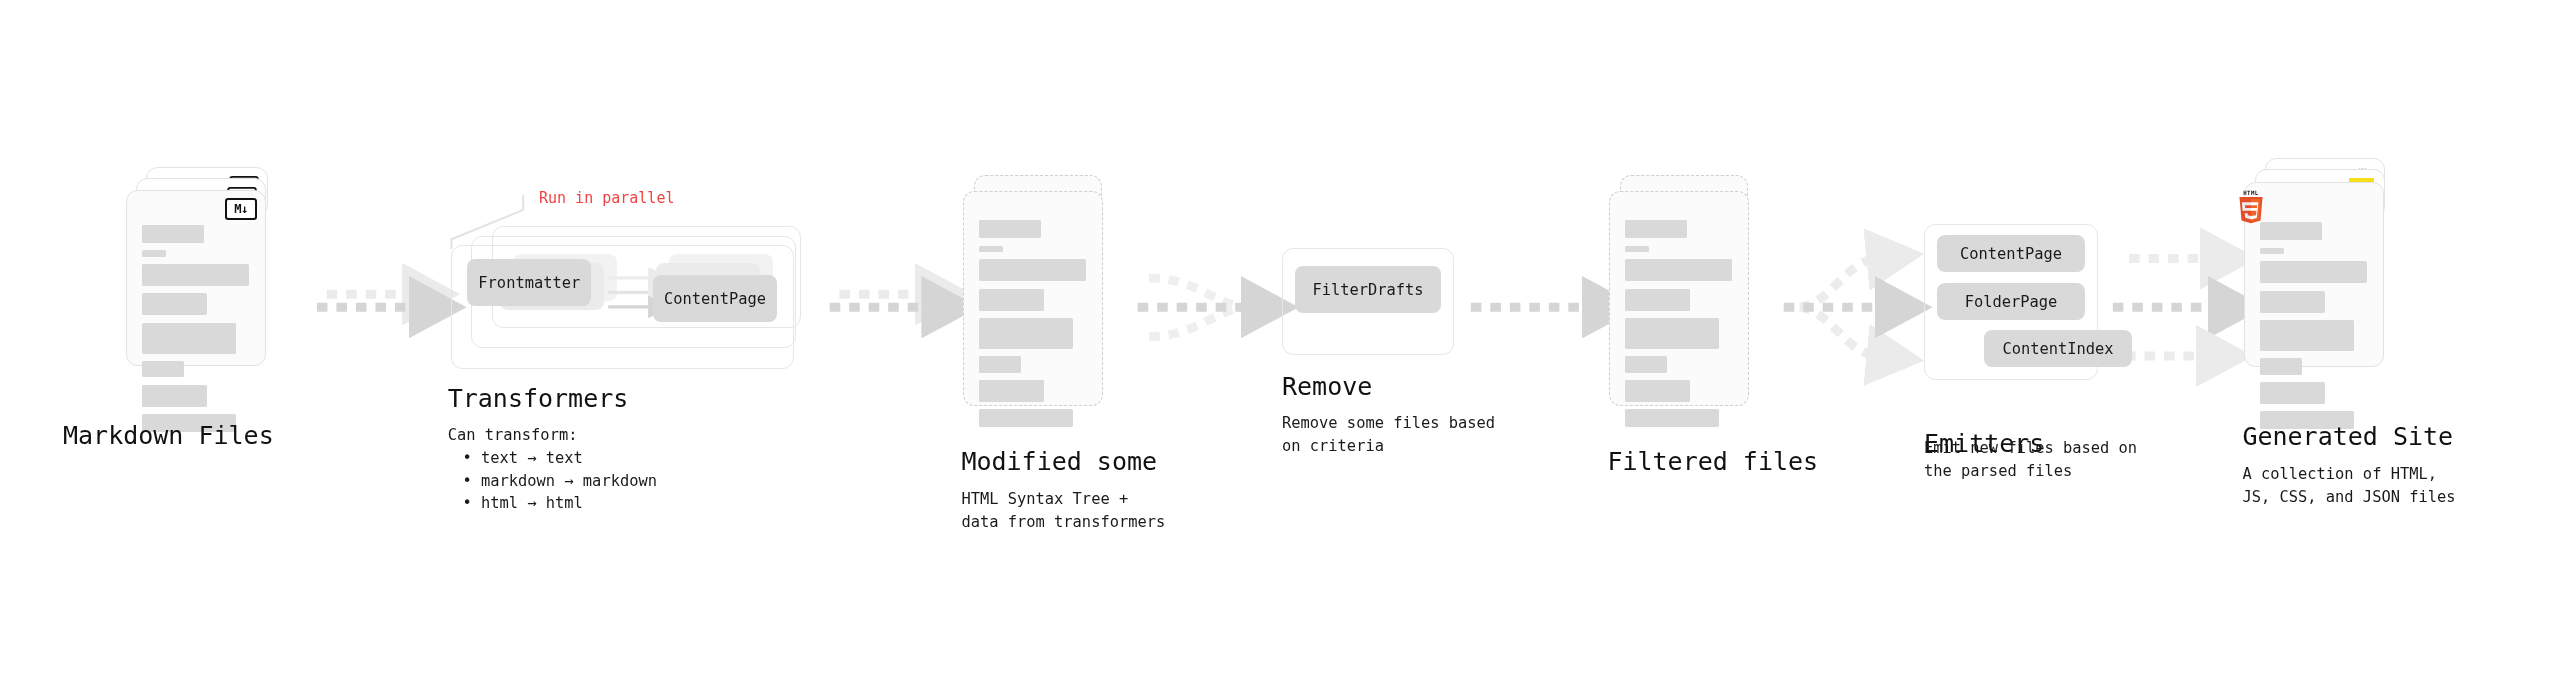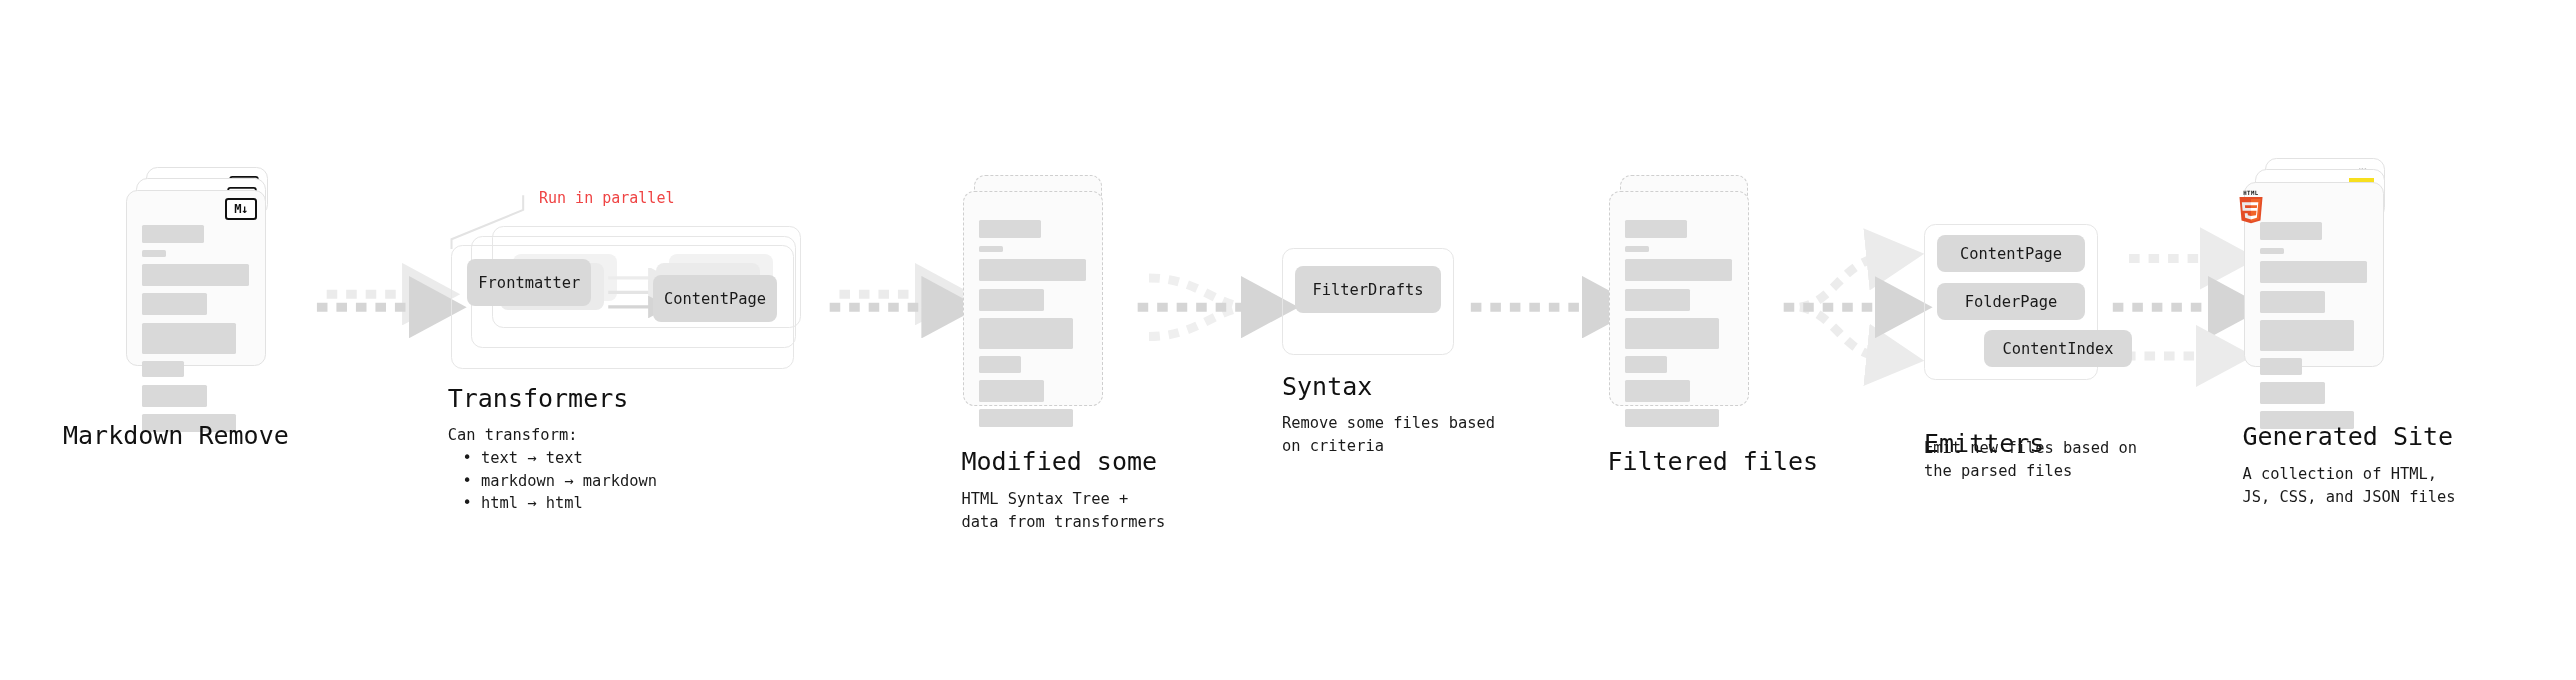--- a/index.html
+++ b/index.html
@@ -201,21 +201,21 @@
           <div class="bar" style="width:24.4px;height:6.5px;"></div>
           <div class="bar" style="width:107px;height:22px;"></div>
           <div class="bar" style="width:65px;height:22px;"></div>
           <div class="bar" style="width:94px;height:31px;"></div>
           <div class="bar" style="width:42px;height:16.3px;"></div>
           <div class="bar" style="width:65px;height:22px;"></div>
           <div class="bar" style="width:94px;height:18px;"></div>
         </div>
       </div>
     </div>
-    <div class="caption-title" style="left:-63px; top:254px;">Markdown Remove</div>
+    <div class="caption-title" style="left:-63px; top:254px;">Markdown Files</div>
   </div>
 
   <div class="stage" style="left:451px; top:195px;">
 
     <div class="parallel-note" style="left:88px; top:-6.5px;">Run in parallel</div>
     <svg width="114" height="57" style="position:absolute; left:-6.5px; top:-3.3px;" viewBox="0 0 140 70">
       <path d="M96,4 L96,22 L8,58 L8,78" stroke="#e3e3e3" stroke-width="2.5" fill="none"></path>
     </svg>
 
     <div class="groupbox" style="left:41px; top:31px; width:309px; height:102px;"></div>
@@ -260,21 +260,21 @@
       </div>
     </div>
     <div class="caption-title" style="left:-1.6px; top:272px;">Modified some</div>
     <div class="caption-sub" style="left:-1.6px; top:313px;">HTML Syntax Tree +
 data from transformers</div>
   </div>
 
   <div class="stage" style="left:1282px; top:248px;">
     <div class="groupbox" style="left:0px; top:0px; width:172px; height:107px;"></div>
     <div class="chip" style="left:13px; top:18px; width:146px; height:47px;">FilterDrafts</div>
-    <div class="caption-title" style="left:0px; top:124px;">Syntax</div>
+    <div class="caption-title" style="left:0px; top:124px;">Remove</div>
     <div class="caption-sub" style="left:0px; top:164px;">Remove some files based
 on criteria</div>
   </div>
 
   <div class="stage" style="left:1609px; top:175px;">
     <div class="doc-stack">
       <div class="doc dashed" style="left:11.4px; top:0px; width:128px; height:49px;"></div>
       <div class="doc dashed" style="left:0px; top:16.3px; width:140px; height:215px;">
         <div class="doc-body" style="top:28px;">
           <div class="bar" style="width:62px;height:18px;"></div>

